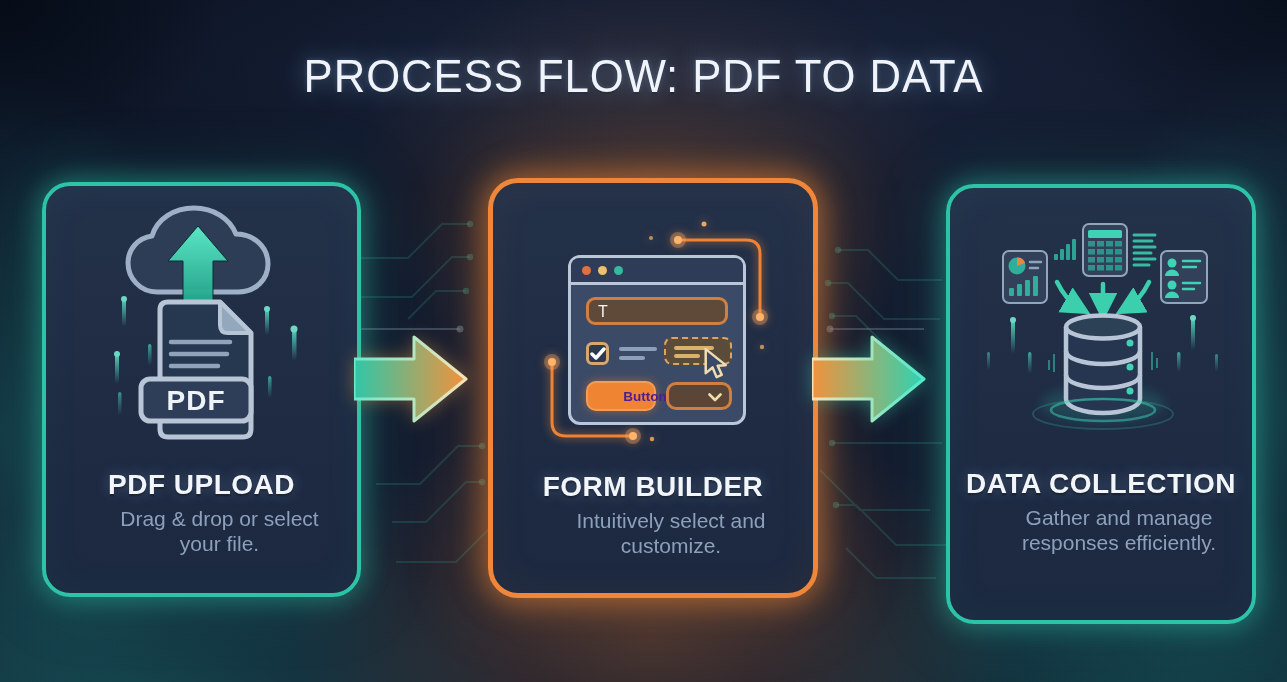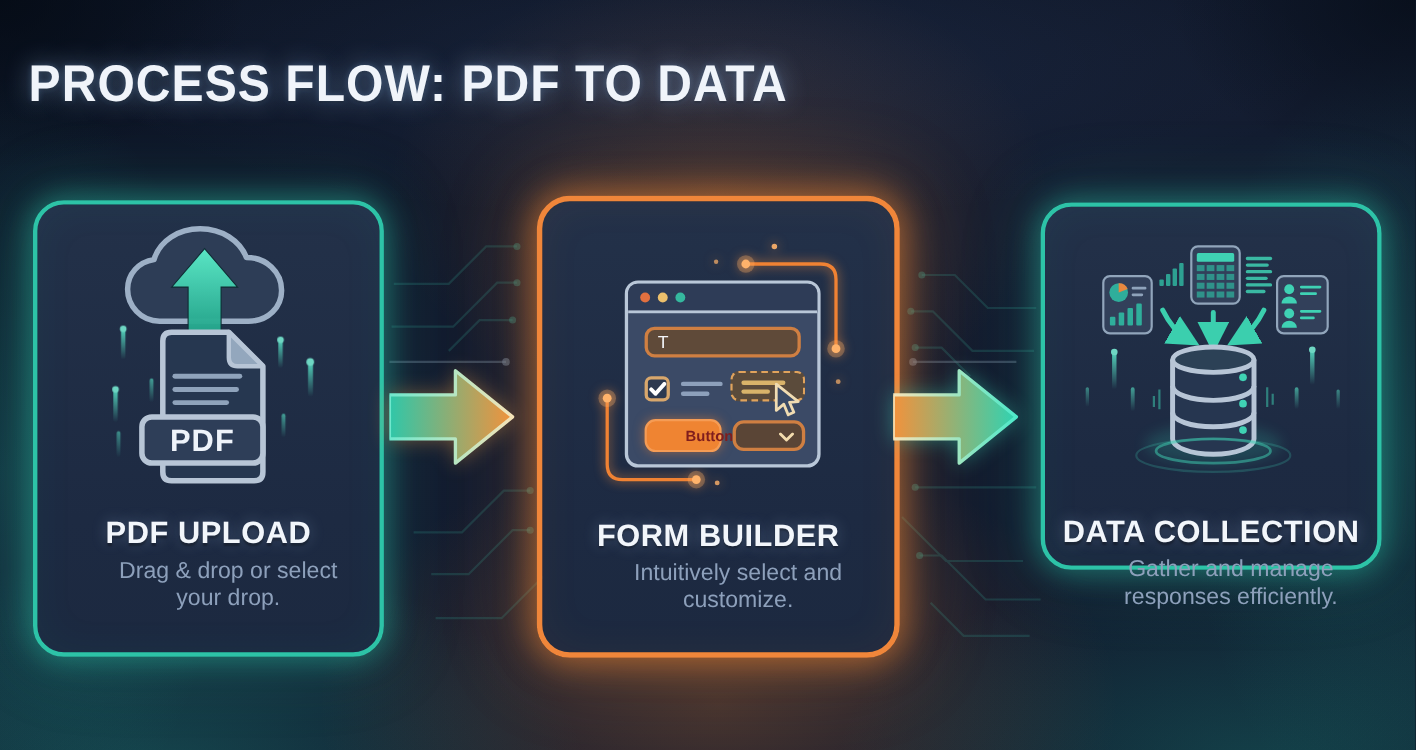--- a/index.html
+++ b/index.html
@@ -11,33 +11,33 @@
       radial-gradient(320px 220px at 0px 0px, rgba(2,8,16,.65), transparent 70%),
       radial-gradient(320px 220px at 1287px 0px, rgba(2,8,16,.6), transparent 70%),
       radial-gradient(430px 300px at 653px 175px, rgba(242,134,52,.16), transparent 70%),
       radial-gradient(520px 340px at 653px 640px, rgba(242,134,52,.22), transparent 70%),
       radial-gradient(300px 520px at 0px 430px, rgba(26,178,155,.20), transparent 70%),
       radial-gradient(300px 520px at 1287px 410px, rgba(26,178,155,.18), transparent 70%),
       radial-gradient(560px 280px at 140px 700px, rgba(26,178,155,.28), transparent 70%),
       radial-gradient(560px 280px at 1150px 700px, rgba(26,178,155,.26), transparent 70%),
       radial-gradient(760px 190px at 643px 60px, rgba(130,170,255,.08), transparent 75%);}
   .traces{position:absolute;inset:0;z-index:1;pointer-events:none;}
-  .page-title{position:absolute;top:48px;left:0;width:100%;z-index:2;
-    font-size:47px;font-weight:bold;color:#f0f4fa;letter-spacing:1px;margin:0;}
+  .page-title{position:absolute;top:48px;left:0;width:100%;text-align:center;z-index:2;
+    font-size:47px;font-weight:normal;color:#f0f4fa;letter-spacing:1px;margin:0;}
   .page-title span{display:inline-block;transform:scaleX(.93);
     text-shadow:0 0 24px rgba(170,210,255,.45),0 0 6px rgba(140,190,255,.25),0 2px 2px rgba(0,0,0,.45);}
   .card{position:absolute;border-radius:28px;box-sizing:border-box;z-index:2;
     background:linear-gradient(180deg,#233149 0%,#1d2a42 70%,#1c2940 100%);}
   .card.teal{border:4px solid #2dc3a7;
     box-shadow:0 0 26px 3px rgba(46,199,171,.45),0 0 70px 8px rgba(46,199,171,.15),inset 0 0 40px rgba(46,199,171,.05);}
   .card.orange{border:5px solid #f0863a;border-radius:30px;
     box-shadow:0 0 30px 5px rgba(242,134,52,.55),0 0 80px 12px rgba(242,134,52,.2),inset 0 0 40px rgba(242,134,52,.06);}
-  #card-1{left:30px;top:182px;width:319px;height:415px;padding-left:18px;}
+  #card-1{left:42px;top:182px;width:319px;height:415px;padding-left:18px;}
   #card-2{left:488px;top:178px;width:330px;height:420px;}
-  #card-3{left:946px;top:184px;width:310px;height:334px;}
+  #card-3{left:946px;top:184px;width:310px;height:440px;}
   .card h2{position:absolute;left:0;right:0;margin:0;text-align:center;
     font-size:28px;font-weight:bold;color:#f2f6fb;letter-spacing:.5px;
     text-shadow:0 0 14px rgba(180,210,255,.3),0 2px 2px rgba(0,0,0,.4);}
   .card .sub{position:absolute;left:0;right:0;text-align:center;
     font-size:21px;line-height:25px;color:#8da0bb;margin-left:36px;}
   #card-1 h2{top:283px}#card-1 .sub{top:320px}
   #card-2 h2{top:288px}#card-2 .sub{top:325px}
   #card-3 h2{top:280px}#card-3 .sub{top:317px}
   .icon-svg{position:absolute;pointer-events:none;}
   .arrow{position:absolute;z-index:3;}
@@ -59,21 +59,21 @@
   .cb-line.l1{left:48px;top:89px;width:38px;}
   .cb-line.l2{left:48px;top:98px;width:26px;}
   .dashed-box{position:absolute;left:93px;top:79px;width:68px;height:28px;box-sizing:border-box;
     border:2px dashed #e0a35c;border-radius:8px;background:rgba(98,75,52,.85);}
   .db-line{position:absolute;background:#d9b36a;border-radius:2px;}
   .db-line.a{left:8px;top:7px;width:40px;height:4px;}
   .db-line.b{left:8px;top:15px;width:26px;height:4px;}
   .cursor{position:absolute;left:130px;top:90px;z-index:3;}
   .mock-btn{position:absolute;left:15px;top:123px;width:70px;height:30px;
     background:#ef8432;border:2px solid #f59c55;border-radius:10px;box-sizing:border-box;
-    color:#7f1d1d;font-weight:bold;font-size:13.5px;display:flex;align-items:center;justify-content:center;
+    color:#4c1d95;font-weight:bold;font-size:13.5px;display:flex;align-items:center;justify-content:center;
     box-shadow:0 0 10px rgba(239,132,50,.5);padding-left:48px;}
   .mock-select{position:absolute;left:95px;top:124px;width:66px;height:28px;box-sizing:border-box;
     border:3px solid #cf7f42;background:#5a4536;border-radius:10px;}
   .mock-select svg{position:absolute;right:7px;top:8px;}
   .circuit{position:absolute;inset:0;z-index:1;filter:drop-shadow(0 0 5px rgba(242,140,60,.85));}
 </style>
 </head>
 <body>
 
 <div class="canvas">
@@ -156,21 +156,21 @@
         <path d="M109,138 H168"></path>
           <path d="M109,150 H165"></path>
           <path d="M109,162 H156"></path>
       </g>
       <rect x="79" y="175" width="110" height="42" rx="9" fill="#2e3e58" stroke="#b7c5d6" stroke-width="5"></rect>
       <text x="134" y="206" text-anchor="middle" font-family="Liberation Sans, sans-serif" font-size="28" font-weight="bold" fill="#eef3fa" letter-spacing="1">PDF</text>
     </svg>
     <h2>PDF UPLOAD</h2>
     <div class="sub">
       <div>Drag &amp; drop or select</div>
-      <div>your drop.</div>
+      <div>your file.</div>
     </div>
   </div>
 
   <div class="card orange" id="card-2">
 
     <svg class="circuit" width="330" height="420" viewBox="0 0 330 420">
       <g stroke="#f08233" stroke-width="3" fill="none">
         <path d="M185,57 H253 Q267,57 267,71 V134"></path>
         <path d="M59,179 V239 Q59,253 73,253 H140"></path>
       </g>

